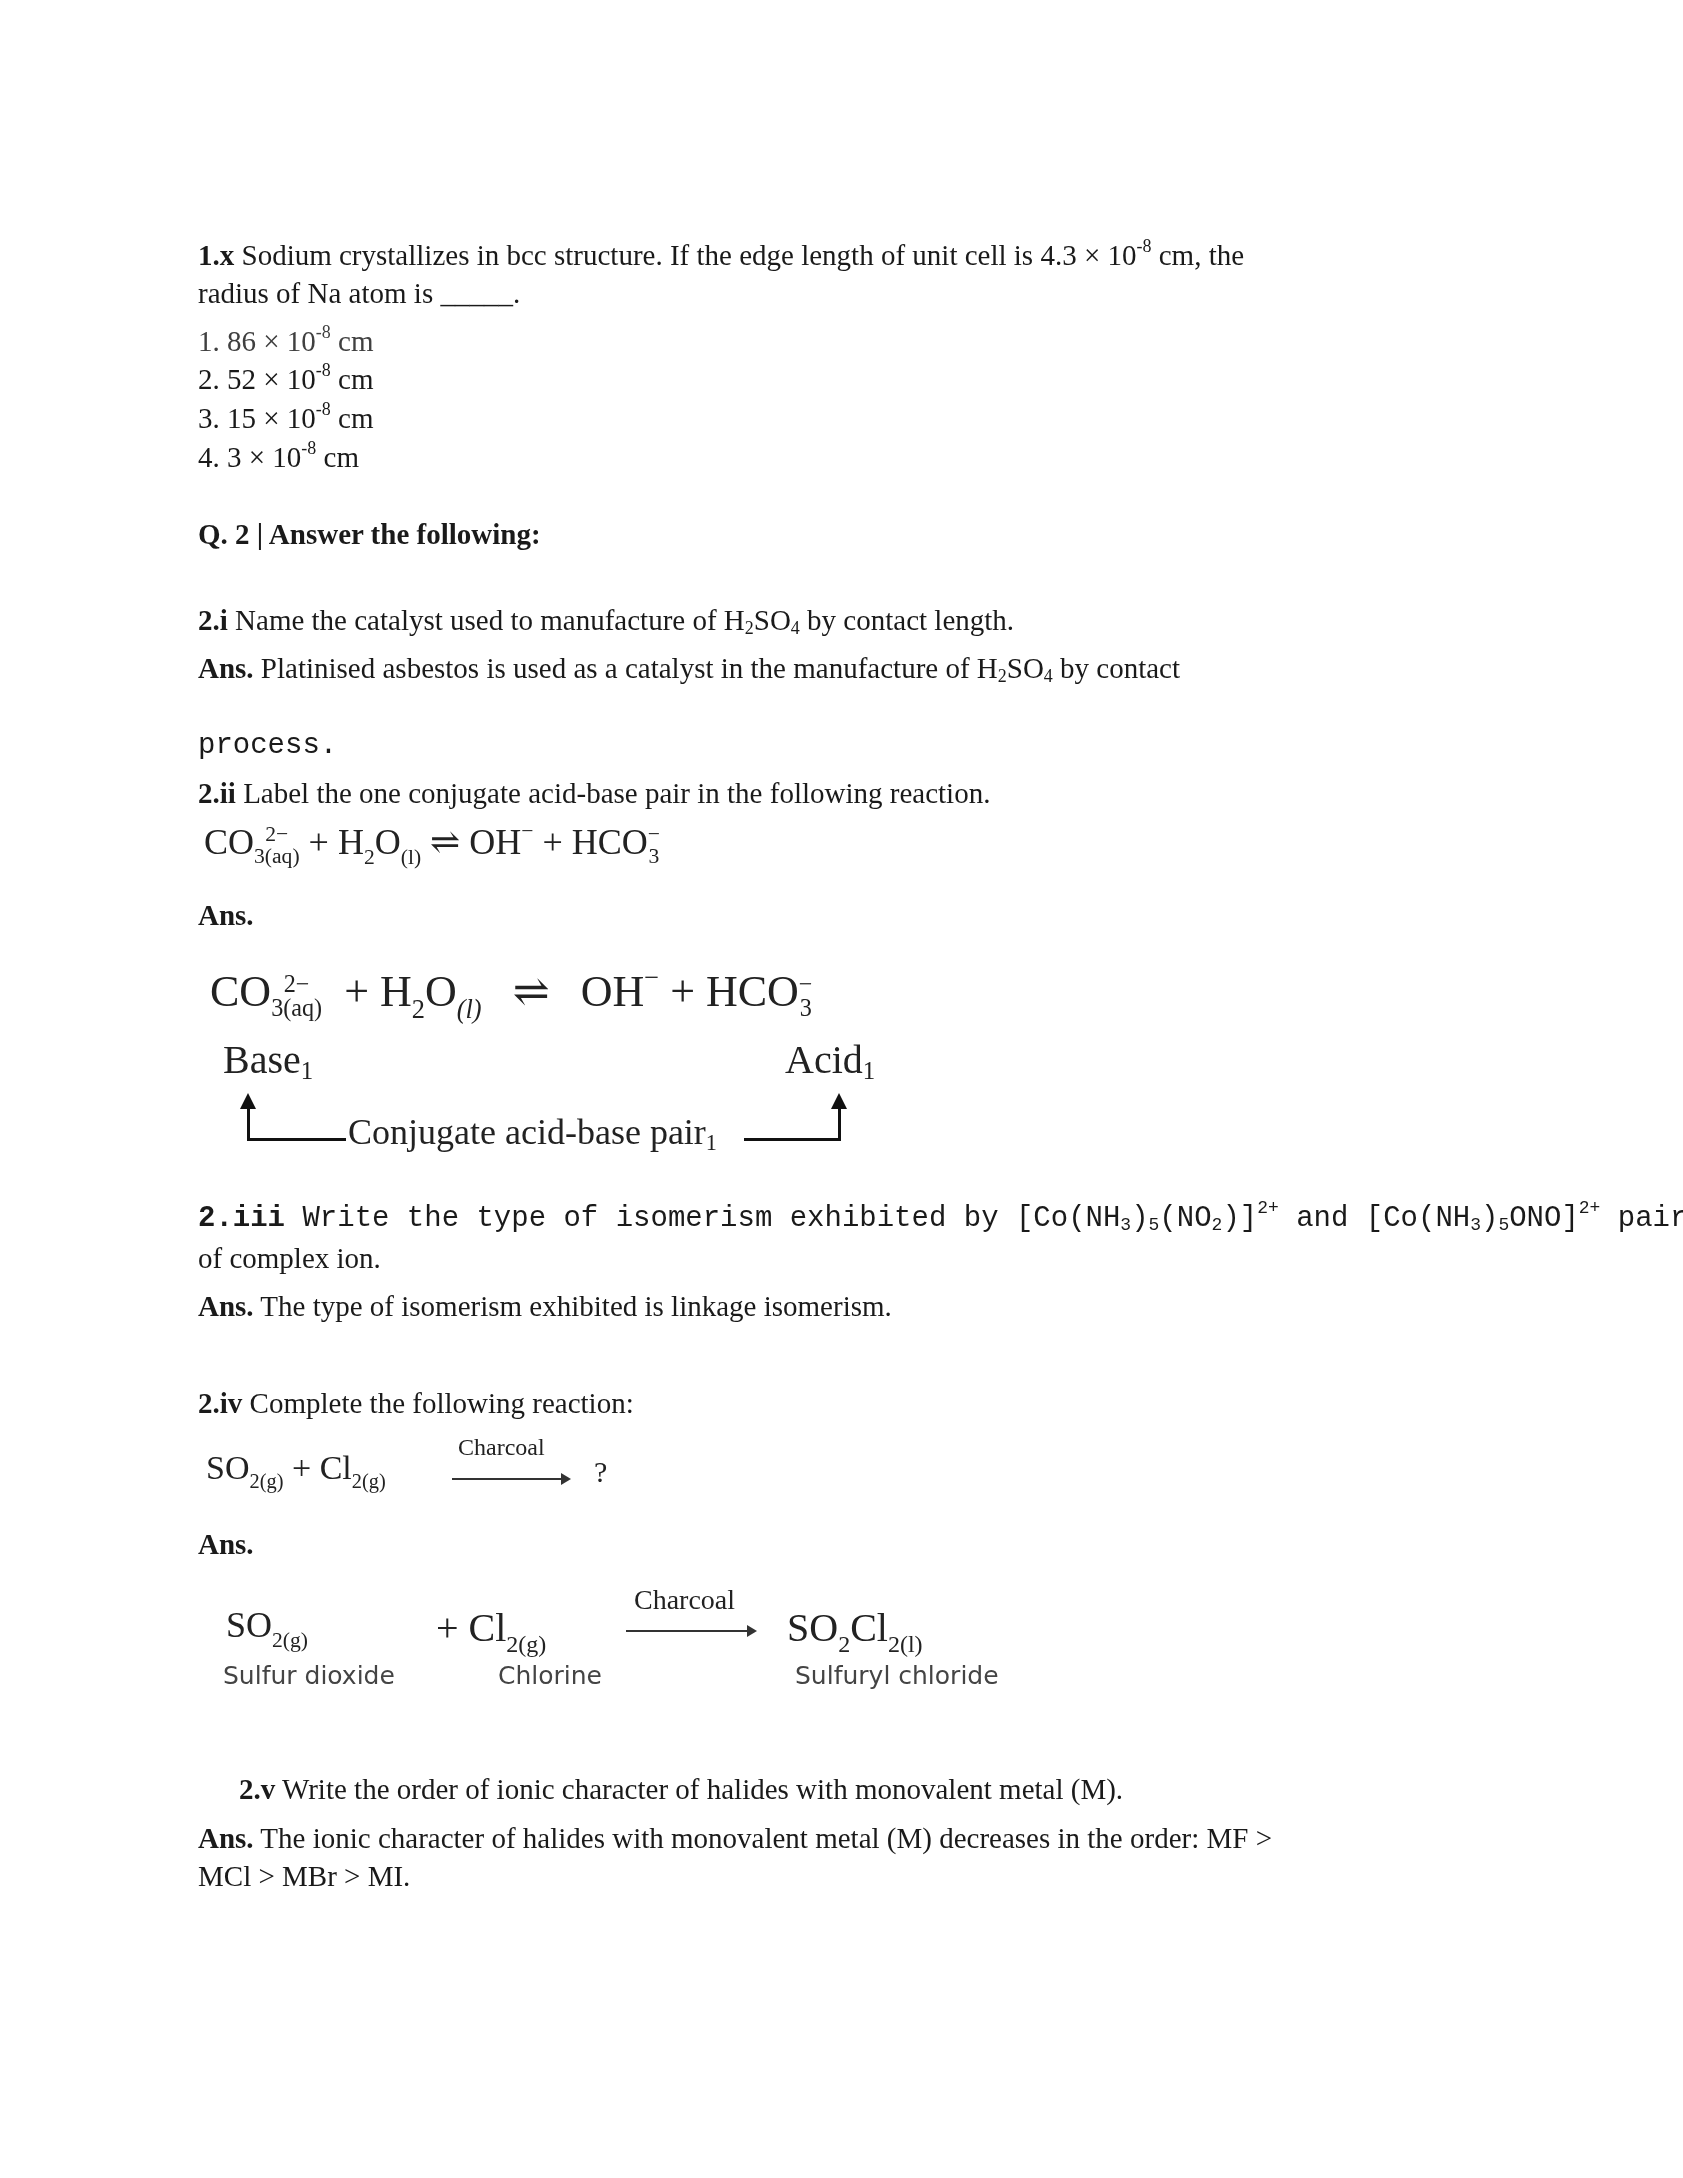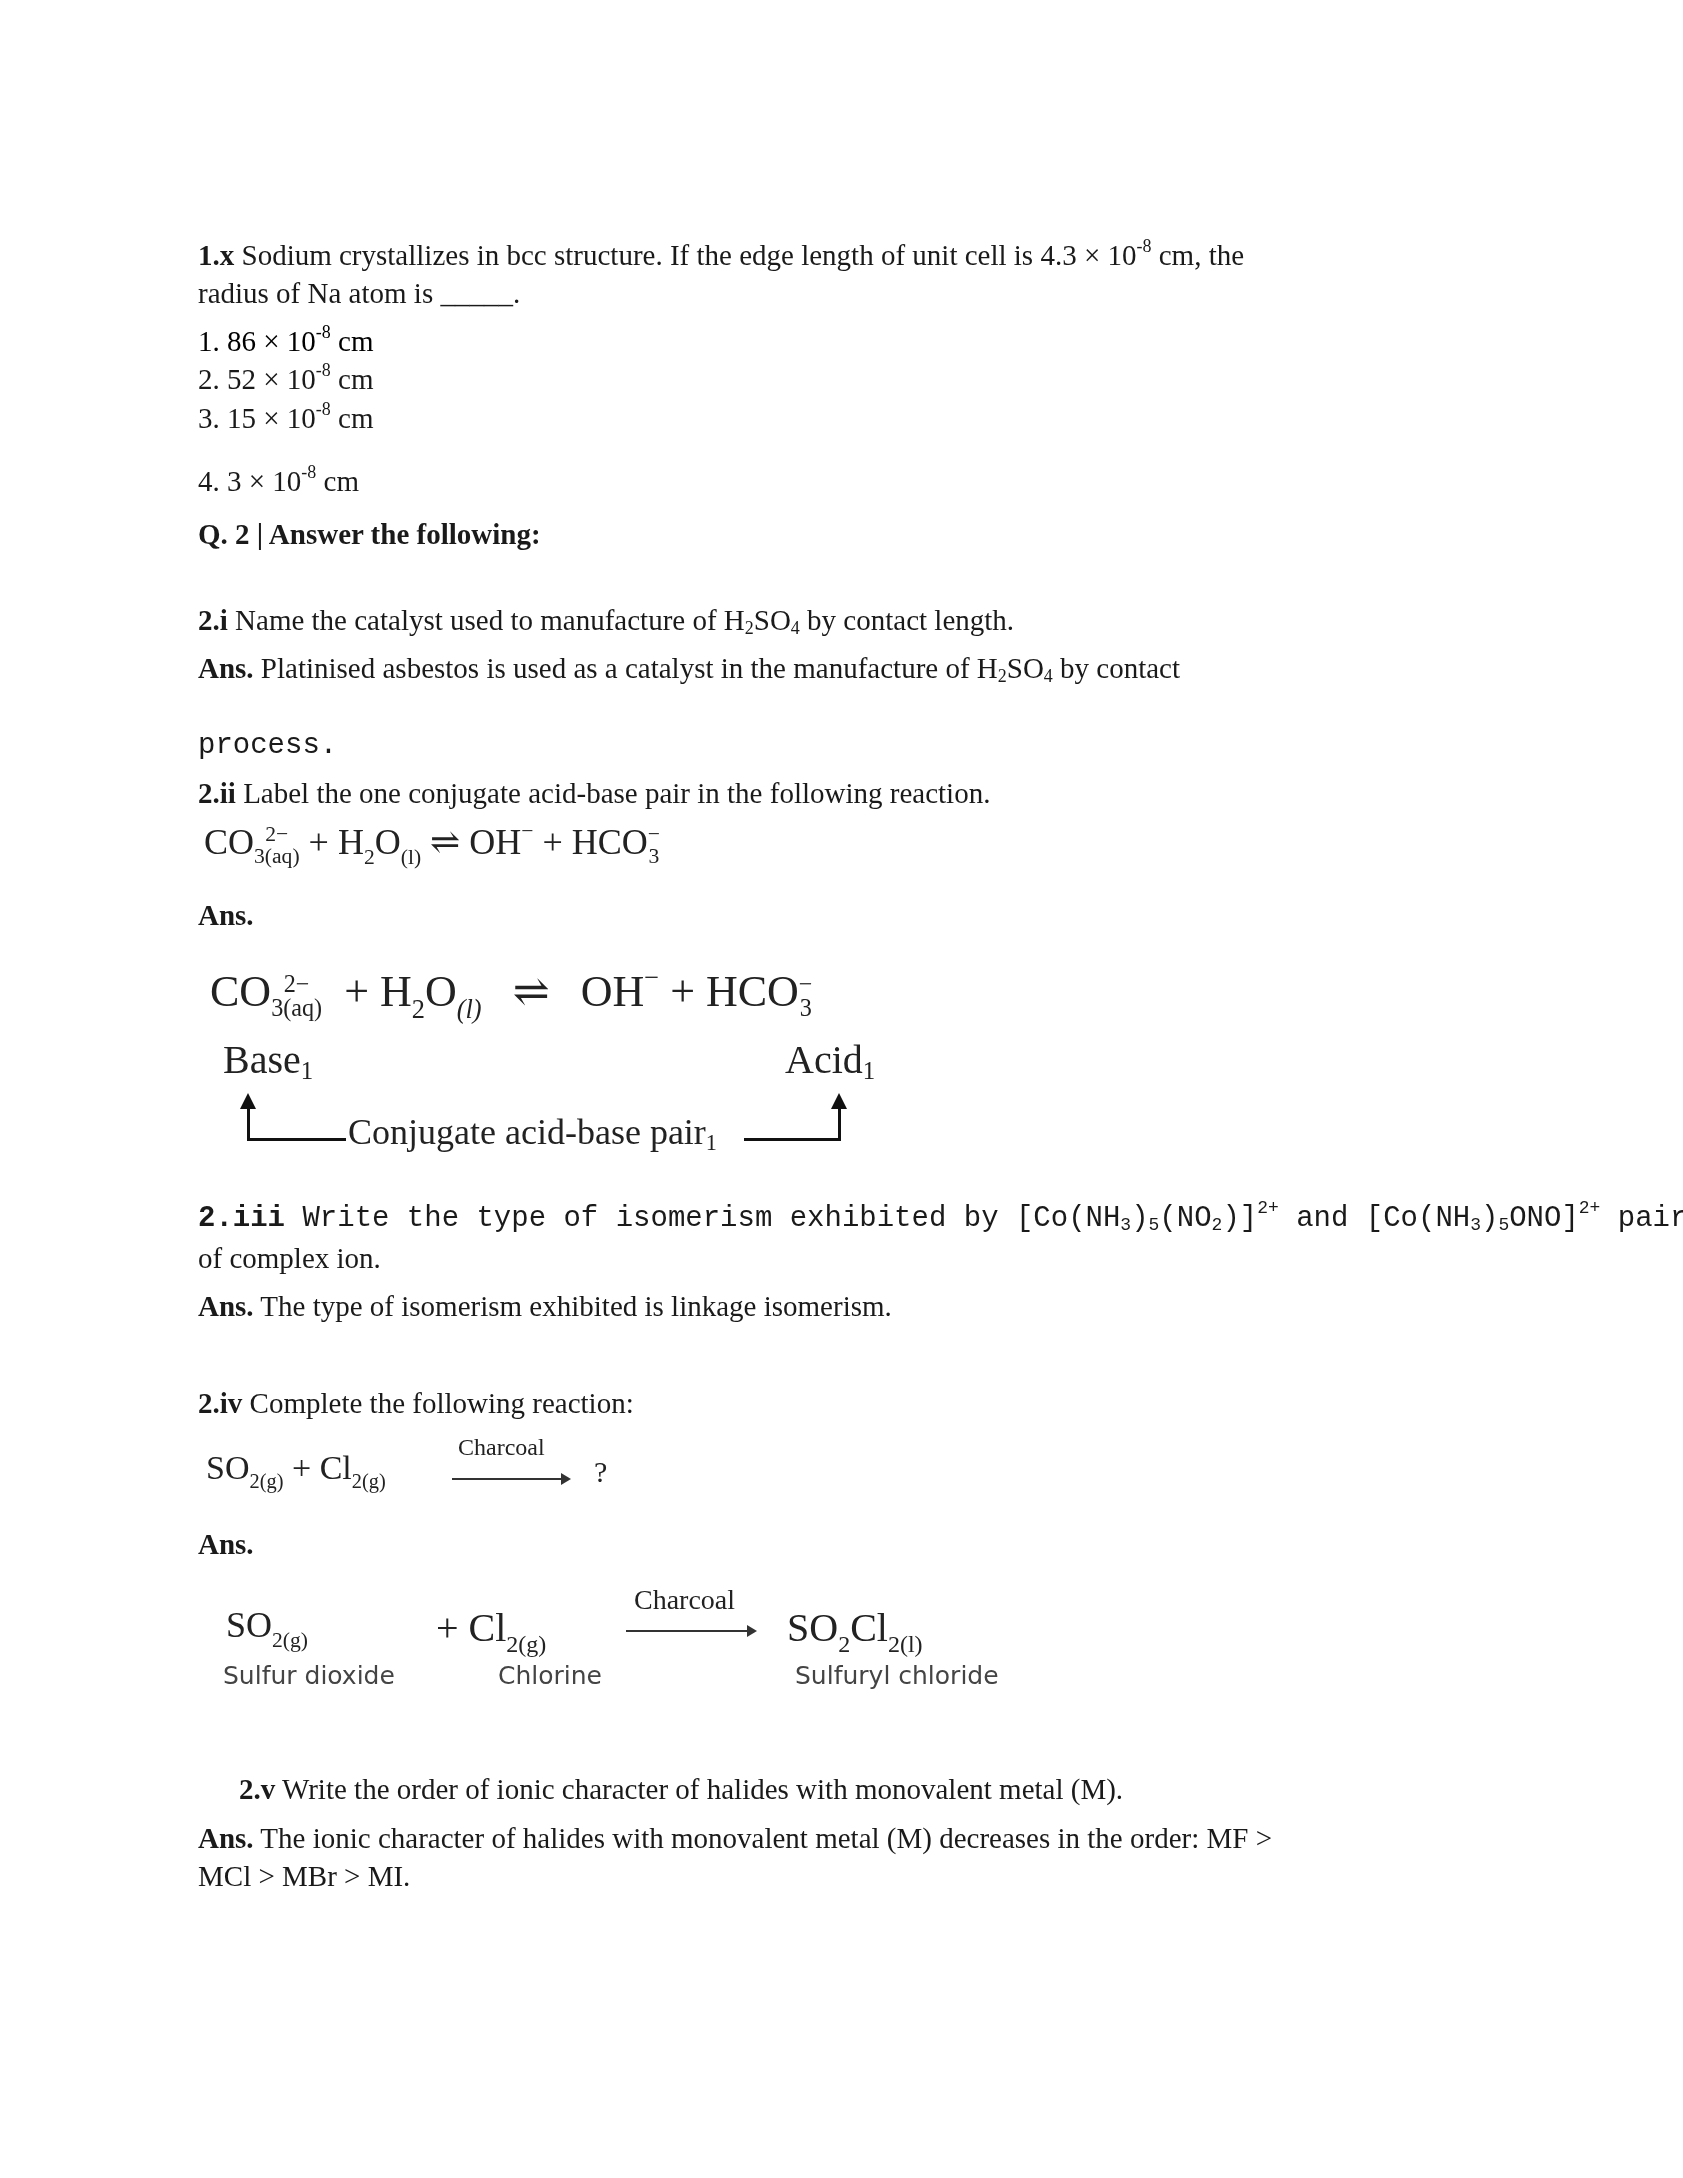--- a/index.html
+++ b/index.html
@@ -1,20 +1,20 @@
 <!DOCTYPE html>
 <html><head>
 <meta charset="utf-8">
 <style>
   html, body { margin:0; padding:0; background:#ffffff; }
   body { width:1683px; height:2178px; position:relative; overflow:hidden;
          font-family:"Liberation Serif", "DejaVu Serif", serif; color:#1a1a1a; }
   .line { position:absolute; left:198px; font-size:29px; line-height:34px; white-space:nowrap; }
   .b { font-weight:bold; }
-  .green { color:#000000; }
+  .green { color:#404040; }
   sup, sub { font-size:62%; line-height:0; }
   sup { vertical-align:0.7em; }
   sub { vertical-align:-0.25em; }
   .eq { position:absolute; font-family:"Liberation Serif", "DejaVu Serif", serif; color:#222; white-space:nowrap; }
   .eq1 { left:204px; top:819px; font-size:36px; }
   .eq2 { left:210px; top:962px; font-size:44px; }
   .eq3 { left:206px; top:1449px; font-size:34px; }
   .stack { display:inline-block; vertical-align:middle; text-align:center; line-height:1; }
   .eqsub { font-size:60%; vertical-align:-0.45em; }
   .eqsup { font-size:60%; vertical-align:0.75em; }
@@ -37,21 +37,21 @@
 
 <div class="line green" style="top:324px;">
   <span>1. 86 × 10</span><sup>-8</sup><span> cm</span>
 </div>
 <div class="line" style="top:362px;">
   <span>2. 52 × 10</span><sup>-8</sup><span> cm</span>
 </div>
 <div class="line" style="top:401px;">
   <span>3. 15 × 10</span><sup>-8</sup><span> cm</span>
 </div>
-<div class="line" style="top:464px;">
+<div class="line" style="top:440px;">
   <span>4. 3 × 10</span><sup>-8</sup><span> cm</span>
 </div>
 
 <div class="line b" style="top:517px;">Q. 2 | Answer the following:</div>
 
 <div class="line" style="top:603px;">
   <span class="b">2.i</span><span> Name the catalyst used to manufacture of H</span><sub>2</sub><span>SO</span><sub>4</sub><span> by contact length.</span>
 </div>
 <div class="line" style="top:651px;">
   <span class="b">Ans.</span><span> Platinised asbestos is used as a catalyst in the manufacture of H</span><sub>2</sub><span>SO</span><sub>4</sub><span> by contact</span>

